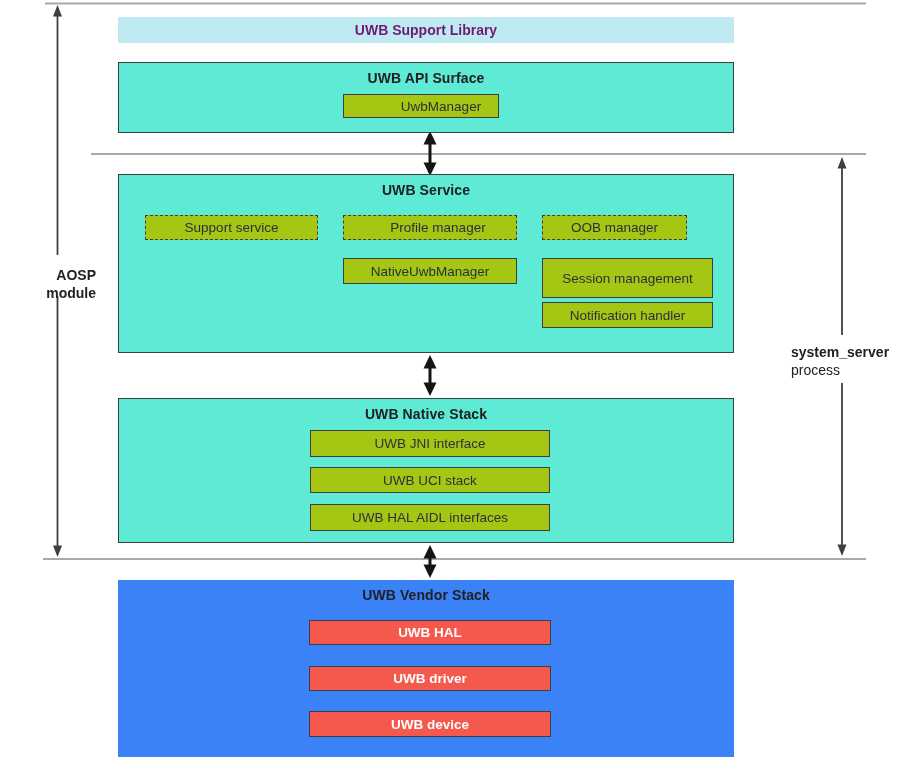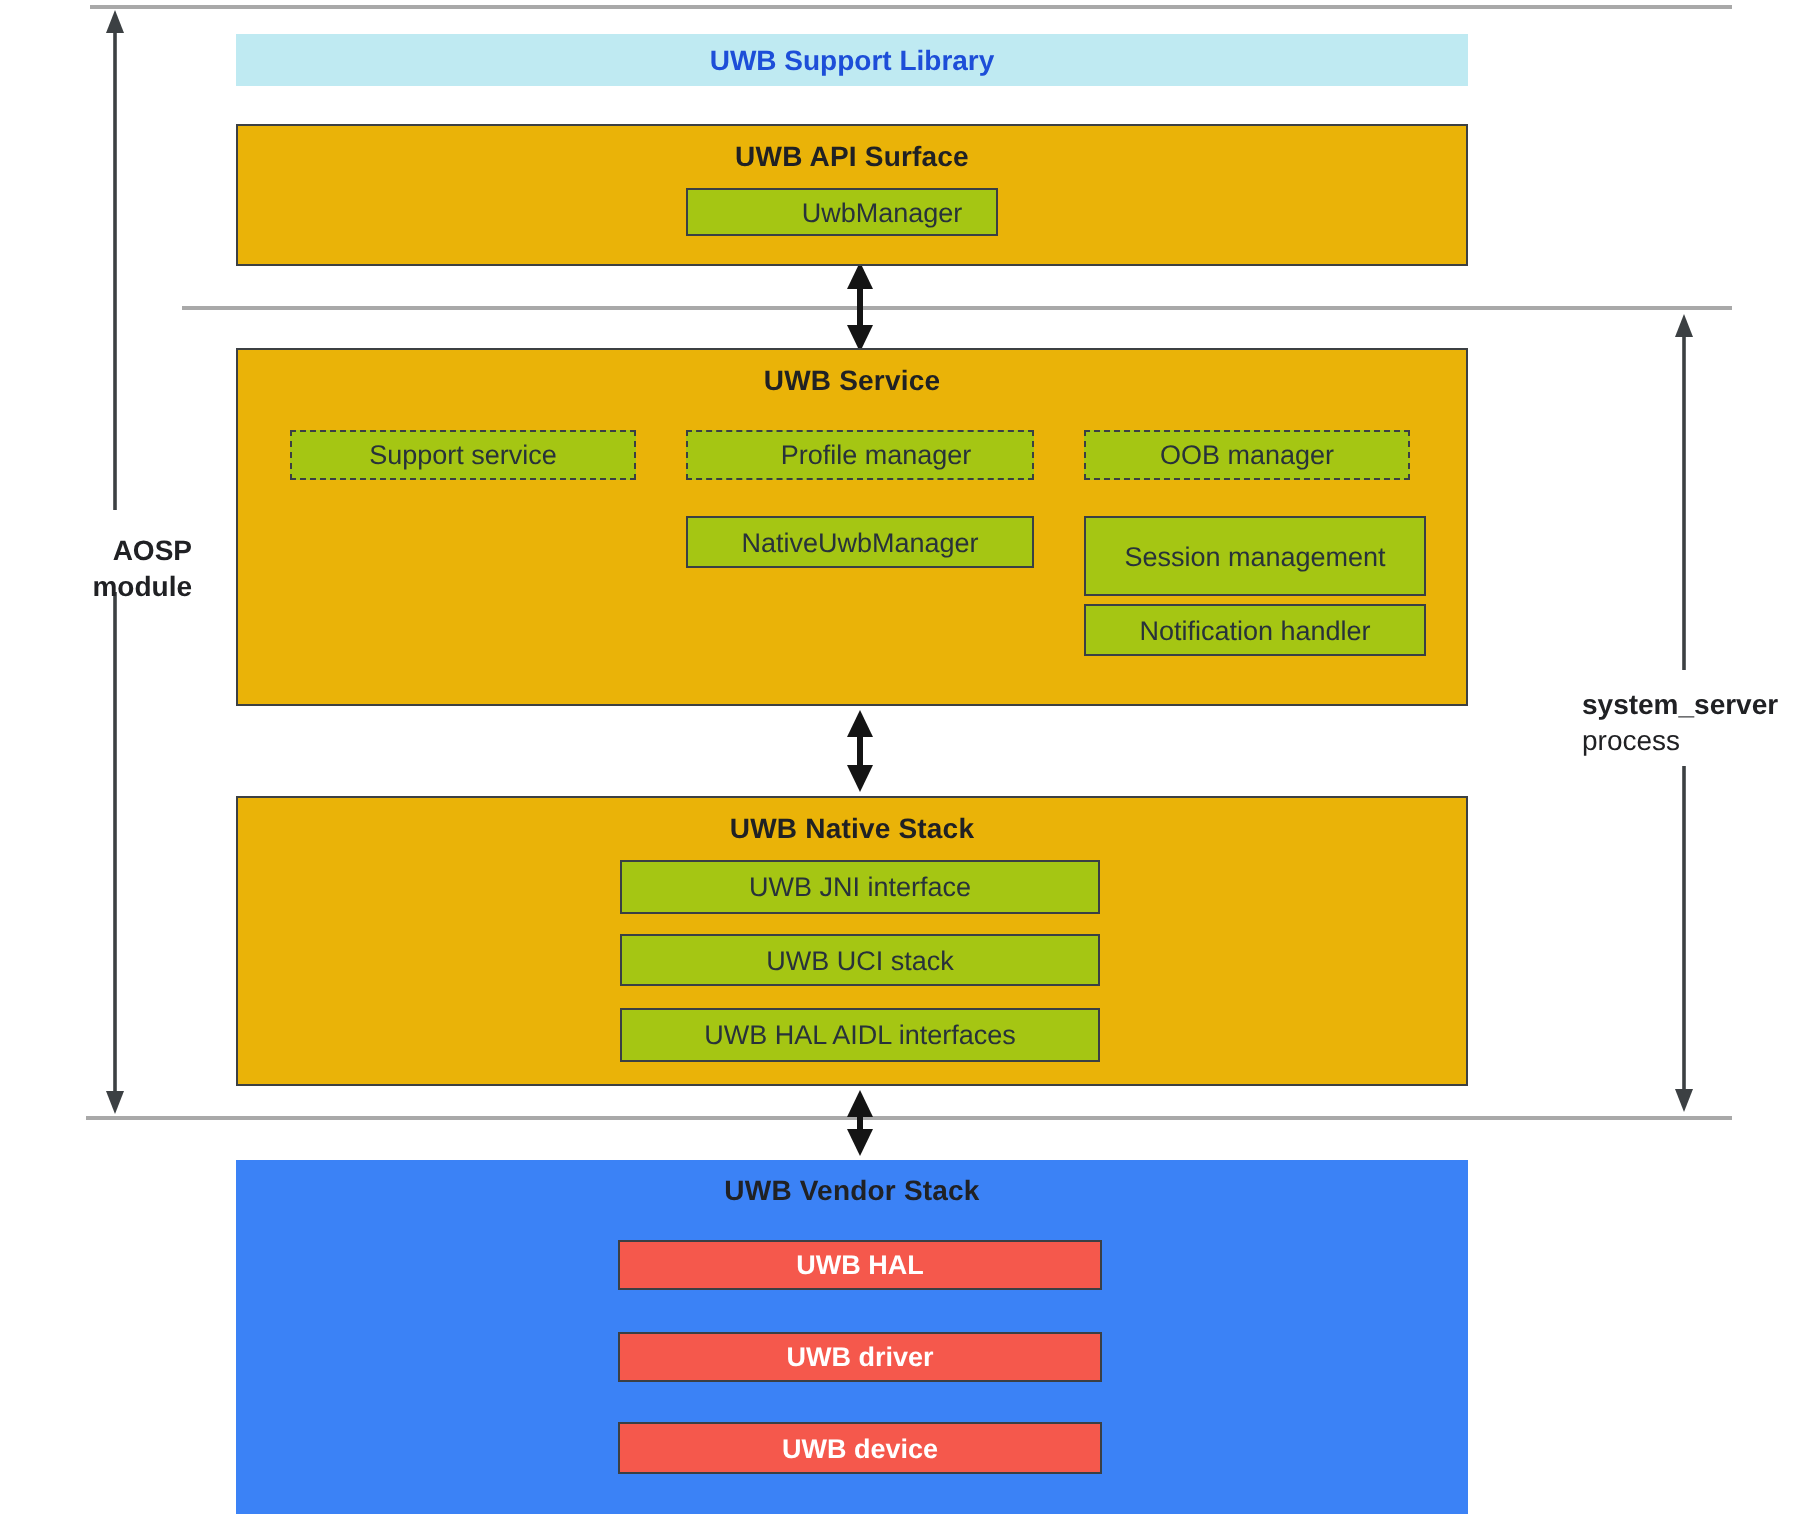--- a/index.html
+++ b/index.html
@@ -8,39 +8,39 @@
     width:898px;height:761px;
     background:#ffffff;
     font-family:"Liberation Sans", sans-serif;
     color:#202124;
     overflow:hidden;
   }
   .abs{position:absolute;box-sizing:border-box;}
   svg.overlay{position:absolute;left:0;top:0;width:898px;height:761px;pointer-events:none;}
 
   .big-box{
-    background:#eab308;
+    background:#5eead4;
     border:1.5px solid #3c4043;
     padding-left:20px;
   }
   .no-border{border:none;}
   .lavender{background:#3b82f6;border:none;}
 
   .box-title{
     position:absolute;left:0;right:0;top:7px;
     text-align:center;
     font-weight:bold;
     font-size:14px;
     color:#202124;
     letter-spacing:.1px;
   }
   .bar-title{
     display:flex;align-items:center;justify-content:center;
     width:100%;height:100%;
-    font-weight:bold;font-size:14px;color:#1d4ed8;
+    font-weight:bold;font-size:14px;color:#701a75;
   }
   .chip{
     background:#a5c613;
     border:1.5px solid #3a3f44;
     display:flex;align-items:center;justify-content:center;
     font-size:13.5px;
     color:#28323a;
   }
   .chip.dashed{border:1.6px dashed #3a3f44;}
   .red-chip{
@@ -121,21 +121,21 @@
   <div class="abs big-box" style="left:118px;top:62px;width:616px;height:71px;">
     <div class="box-title">UWB API Surface</div>
   </div>
   <div class="abs chip" style="left:343px;top:94px;width:156px;height:24px;padding-left:40px;">UwbManager</div>
 
   <div class="abs big-box" style="left:118px;top:174px;width:616px;height:179px;">
     <div class="box-title">UWB Service</div>
   </div>
   <div class="abs chip dashed" style="left:145px;top:215px;width:173px;height:25px;">Support service</div>
   <div class="abs chip dashed" style="left:343px;top:215px;width:174px;height:25px;padding-left:16px;">Profile manager</div>
-  <div class="abs chip dashed" style="left:542px;top:215px;width:163px;height:25px;">OOB manager</div>
+  <div class="abs chip dashed" style="left:542px;top:215px;width:145px;height:25px;">OOB manager</div>
   <div class="abs chip" style="left:343px;top:258px;width:174px;height:26px;">NativeUwbManager</div>
   <div class="abs chip" style="left:542px;top:258px;width:171px;height:40px;">Session management</div>
   <div class="abs chip" style="left:542px;top:302px;width:171px;height:26px;">Notification handler</div>
 
   <div class="abs big-box" style="left:118px;top:398px;width:616px;height:145px;">
     <div class="box-title">UWB Native Stack</div>
   </div>
   <div class="abs chip" style="left:310px;top:430px;width:240px;height:27px;">UWB JNI interface</div>
   <div class="abs chip" style="left:310px;top:467px;width:240px;height:26px;">UWB UCI stack</div>
   <div class="abs chip" style="left:310px;top:504px;width:240px;height:27px;">UWB HAL AIDL interfaces</div>

